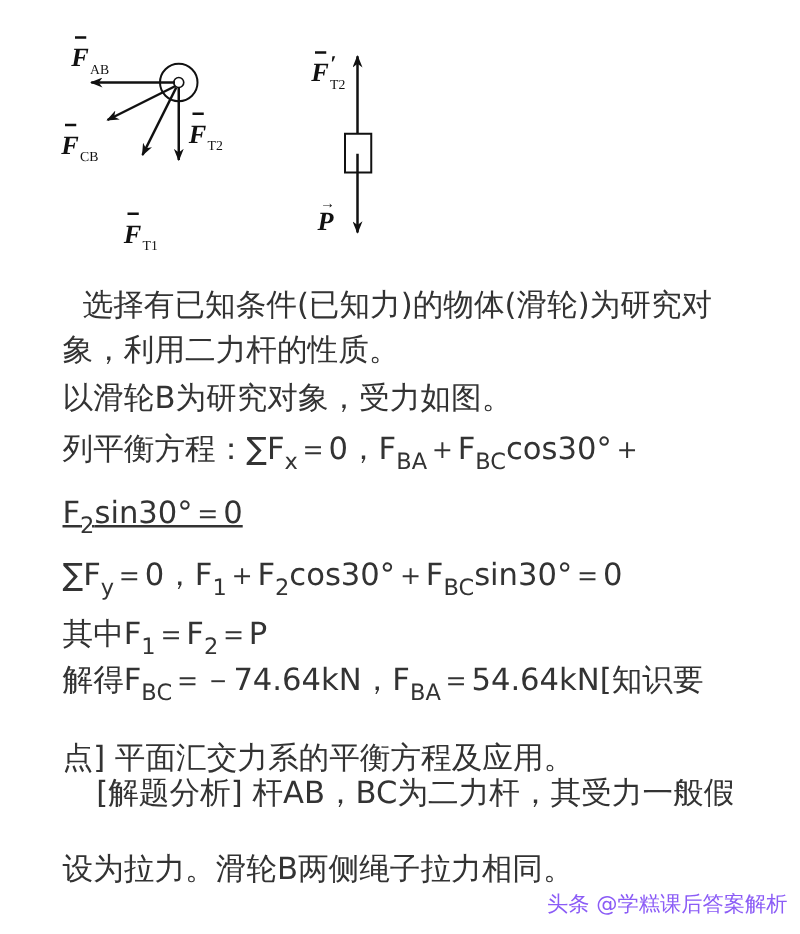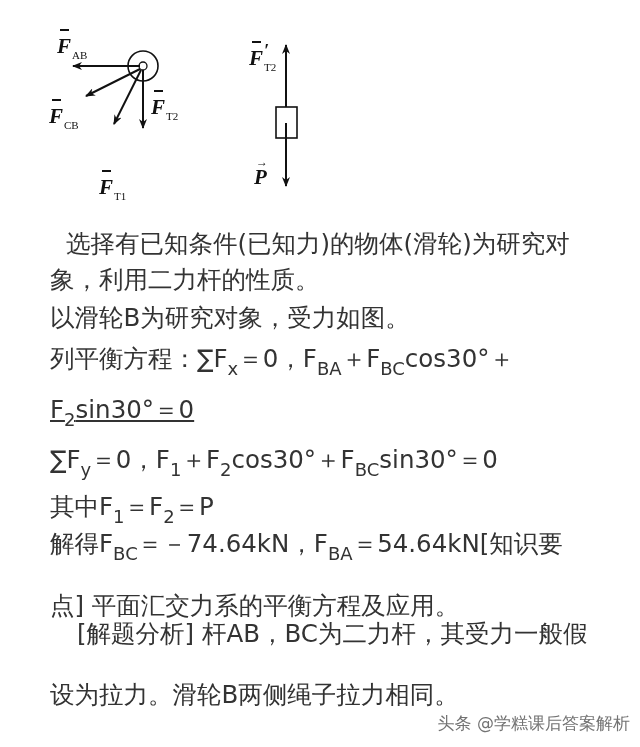--- a/index.html
+++ b/index.html
@@ -11,21 +11,21 @@
     .flabel .F .bar { position: absolute; left: 3px; top: -5px; width: 9px; height: 1.5px; background: #111; }
     .flabel .F .vec { position: absolute; left: 2px; top: -9px; font-size: 12px; font-style: normal; font-weight: normal; }
     .flabel .sub { font-size: 11px; position: relative; top: 6px; margin-left: 1px; }
     .flabel .prime { font-size: 18px; position: absolute; left: 15px; top: -4px; font-style: italic; }
 
     .text { position: absolute; left: 50px; top: 222px; width: 560px;
             font-family: "DejaVu Sans", sans-serif; font-size: 24.5px; color: #333333; }
     .line { position: absolute; left: 0; white-space: nowrap; line-height: 1; }
     .line sub { font-size: 18px; vertical-align: -8px; line-height: 0; }
     .watermark { position: absolute; right: 10px; top: 712px;
-                 font-family: "DejaVu Sans", sans-serif; font-size: 17px; color: #737373; white-space: nowrap; }
+                 font-family: "DejaVu Sans", sans-serif; font-size: 17px; color: #8b5cf6; white-space: nowrap; }
   </style>
 </head>
 <body>
 
 <div class="diagram">
   <svg width="640" height="210">
     <defs>
       <marker id="ah" markerWidth="10" markerHeight="8" refX="9" refY="4" orient="auto" markerUnits="userSpaceOnUse">
         <path d="M0,0 L10,4 L0,8 L3,4 Z" fill="#111"></path>
       </marker>

